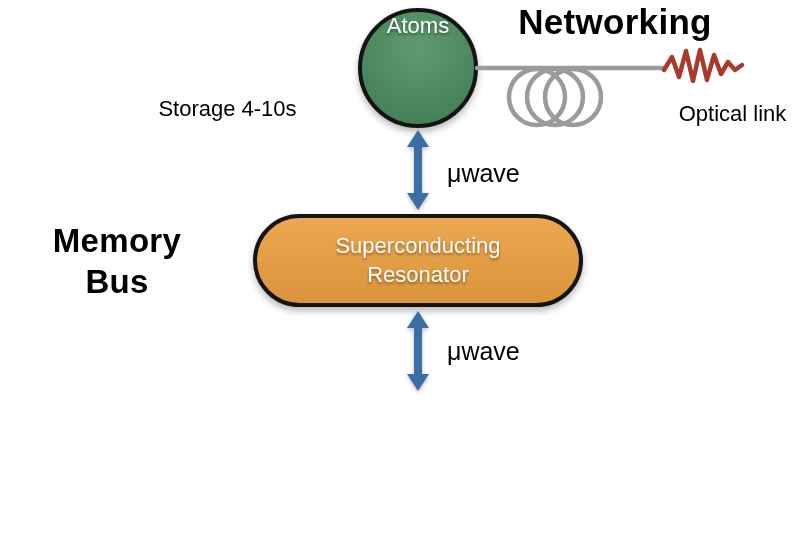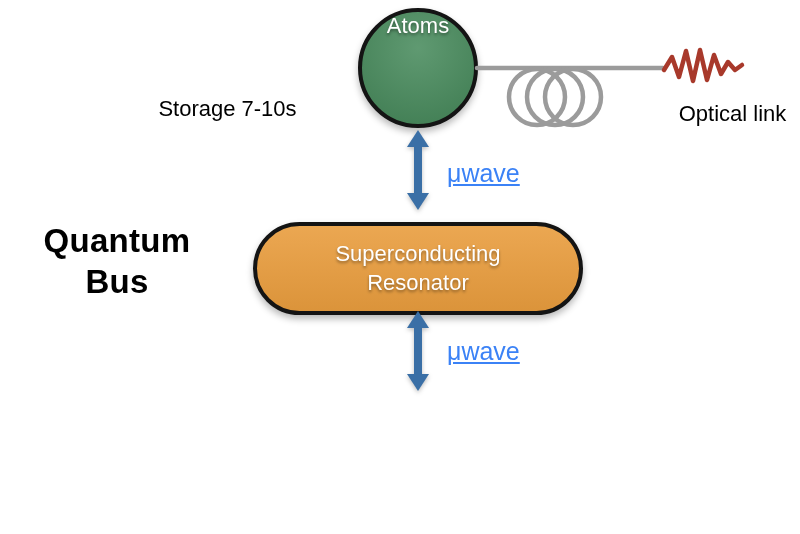--- a/index.html
+++ b/index.html
@@ -33,40 +33,40 @@
     background-image: radial-gradient(circle at 50% 32%, rgba(255,255,255,0.14), rgba(0,0,0,0.10));
   }
   .pill {
     border-radius: 48px;
     border: 4px solid #141414;
     display: flex;
     align-items: center;
     justify-content: center;
     box-shadow: 0 4px 7px rgba(0,0,0,0.28);
     background-image: linear-gradient(rgba(255,255,255,0.10), rgba(0,0,0,0.06));
-    margin-top: 8px;
   }
   .node-label {
     font-size: 22px;
     color: #ffffff;
     text-align: center;
     line-height: 1.3;
     text-shadow: 0 2px 3px rgba(0,0,0,0.40);
   }
-  .uwave { font-size: 25px; color: #3b82f6; text-decoration: underline; }
+  .uwave { font-size: 25px; color: #000000; }
   svg { display: block; overflow: visible; }
   .icon-shadow { filter: drop-shadow(0 2px 2px rgba(0,0,0,0.25)); }
 </style>
 </head>
 <body>
 
 <div class="canvas">
 
+  <div class="abs h1 center" style="left:495px; top:2px; width:240px; font-size:35px;">Networking</div>
 
-  <div class="abs sub center" style="left:120px; top:96px; width:215px;">Storage 7-10s</div>
+  <div class="abs sub center" style="left:120px; top:96px; width:215px;">Storage 4-10s</div>
 
   <div class="abs node-circle" style="left: 358px; top: 8px; width: 120px; height: 120px; background-color: rgb(69, 137, 90);">
     <div class="node-label">Atoms</div>
   </div>
 
   <svg class="abs" style="left: 477px; top: 41px; color: rgb(155, 155, 155);" width="192" height="92" viewBox="0 0 192 92" aria-hidden="true">
     <line x1="0" y1="27" x2="186" y2="27" stroke="currentColor" stroke-width="4.5" stroke-linecap="round"></line>
     <circle cx="60" cy="56" r="28" fill="none" stroke="currentColor" stroke-width="4.5"></circle>
     <circle cx="78" cy="56" r="28" fill="none" stroke="currentColor" stroke-width="4.5"></circle>
     <circle cx="96" cy="56" r="28" fill="none" stroke="currentColor" stroke-width="4.5"></circle>
@@ -78,21 +78,21 @@
 
   <div class="abs sub center" style="left:660px; top:101px; width:145px;">Optical link</div>
 
   <svg class="abs icon-shadow" style="left: 404px; top: 130px; color: rgb(58, 111, 166);" width="28" height="80" viewBox="0 0 28 80" aria-hidden="true">
     <polygon points="14,0 3,17 25,17" fill="currentColor"></polygon>
     <line x1="14" y1="14" x2="14" y2="66" stroke="currentColor" stroke-width="8"></line>
     <polygon points="14,80 3,63 25,63" fill="currentColor"></polygon>
   </svg>
   <div class="abs uwave" style="left:447px; top:159px;">μwave</div>
 
-  <div class="abs h1 center" style="left:22px; top:220px; width:190px; line-height:1.25;">Quantum Bus</div>
+  <div class="abs h1 center" style="left:22px; top:220px; width:190px; line-height:1.25;">Memory Bus</div>
 
   <div class="abs pill" style="left: 253px; top: 214px; width: 330px; height: 93px; background-color: rgb(233, 157, 62);">
     <div class="node-label" style="width:210px;">Superconducting Resonator</div>
   </div>
 
   <svg class="abs icon-shadow" style="left: 404px; top: 311px; color: rgb(58, 111, 166);" width="28" height="80" viewBox="0 0 28 80" aria-hidden="true">
     <polygon points="14,0 3,17 25,17" fill="currentColor"></polygon>
     <line x1="14" y1="14" x2="14" y2="66" stroke="currentColor" stroke-width="8"></line>
     <polygon points="14,80 3,63 25,63" fill="currentColor"></polygon>
   </svg>

